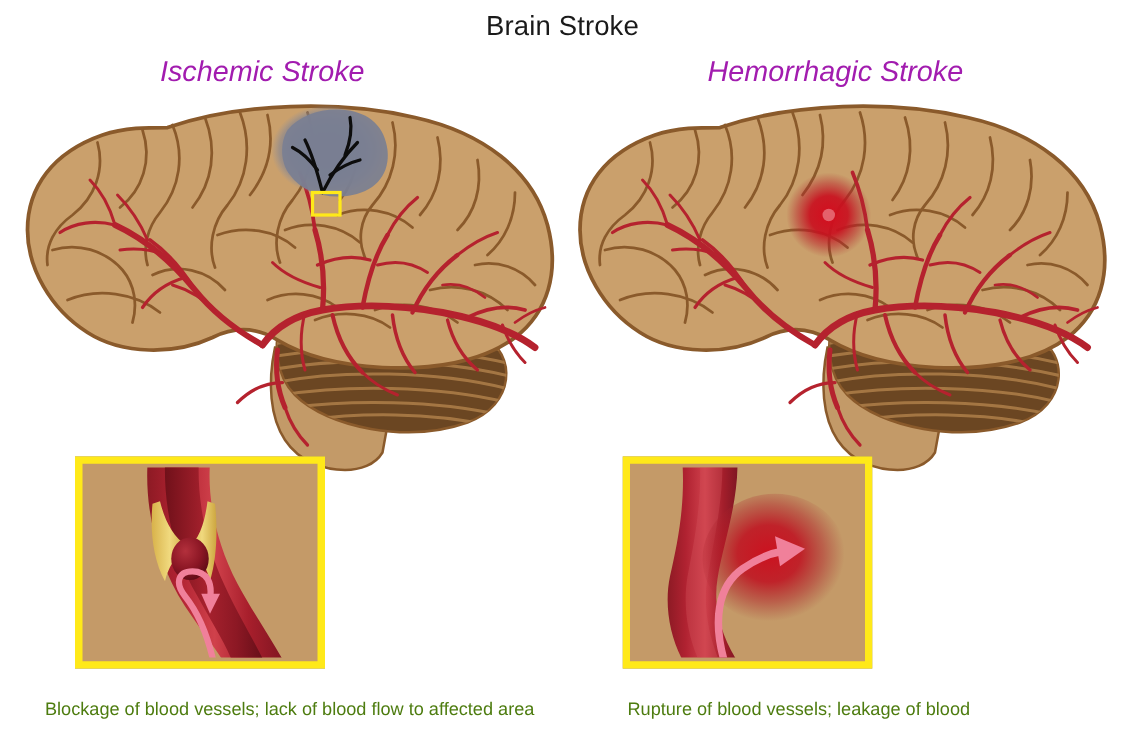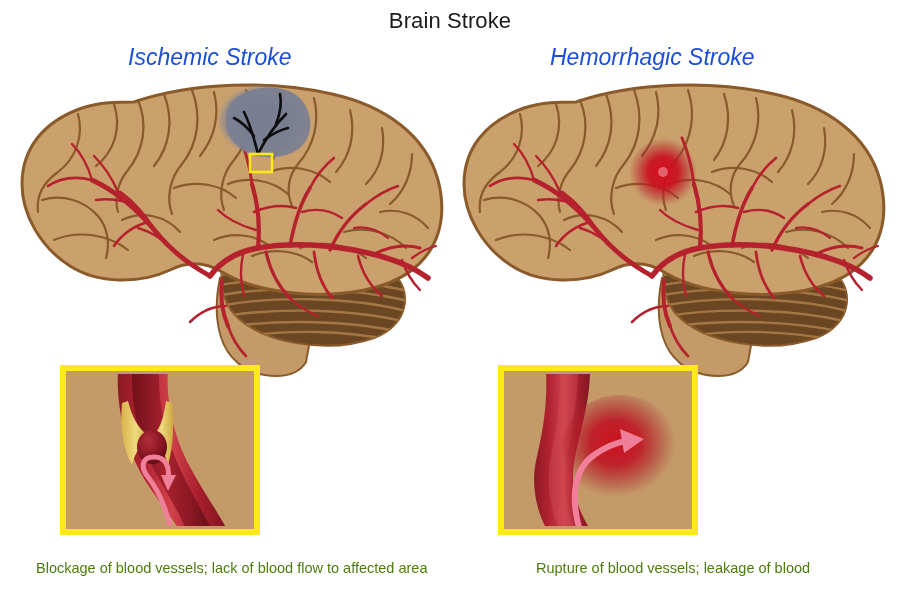--- a/index.html
+++ b/index.html
@@ -23,35 +23,35 @@
     text-align: center;
     font-size: 22px;
     color: #1a1a1a;
     letter-spacing: 0.1px;
   }
   .panel-title {
     position: absolute;
     top: 44px;
     font-size: 23px;
     font-style: italic;
-    color: #1d4ed8;
+    color: #a21caf;
     white-space: nowrap;
   }
   .panel-title.left  { left: 128px; }
-  .panel-title.right { left: 550px; text-align: right; }
+  .panel-title.right { left: 566px; text-align: right; }
 
   .caption {
     position: absolute;
     top: 560px;
     font-size: 14.5px;
     color: #4d7c0f;
     white-space: nowrap;
   }
   .caption.left  { left: 36px; }
-  .caption.right { left: 536px; }
+  .caption.right { left: 502px; }
 
   .brain-wrap { position: absolute; top: 80px; }
   .brain-wrap.left  { left: 14px; }
   .brain-wrap.right { left: 456px; }
 
   .inset-wrap { position: absolute; top: 365px; }
   .inset-wrap.left  { left: 60px; }
   .inset-wrap.right { left: 498px; }
 
   svg { display: block; }

